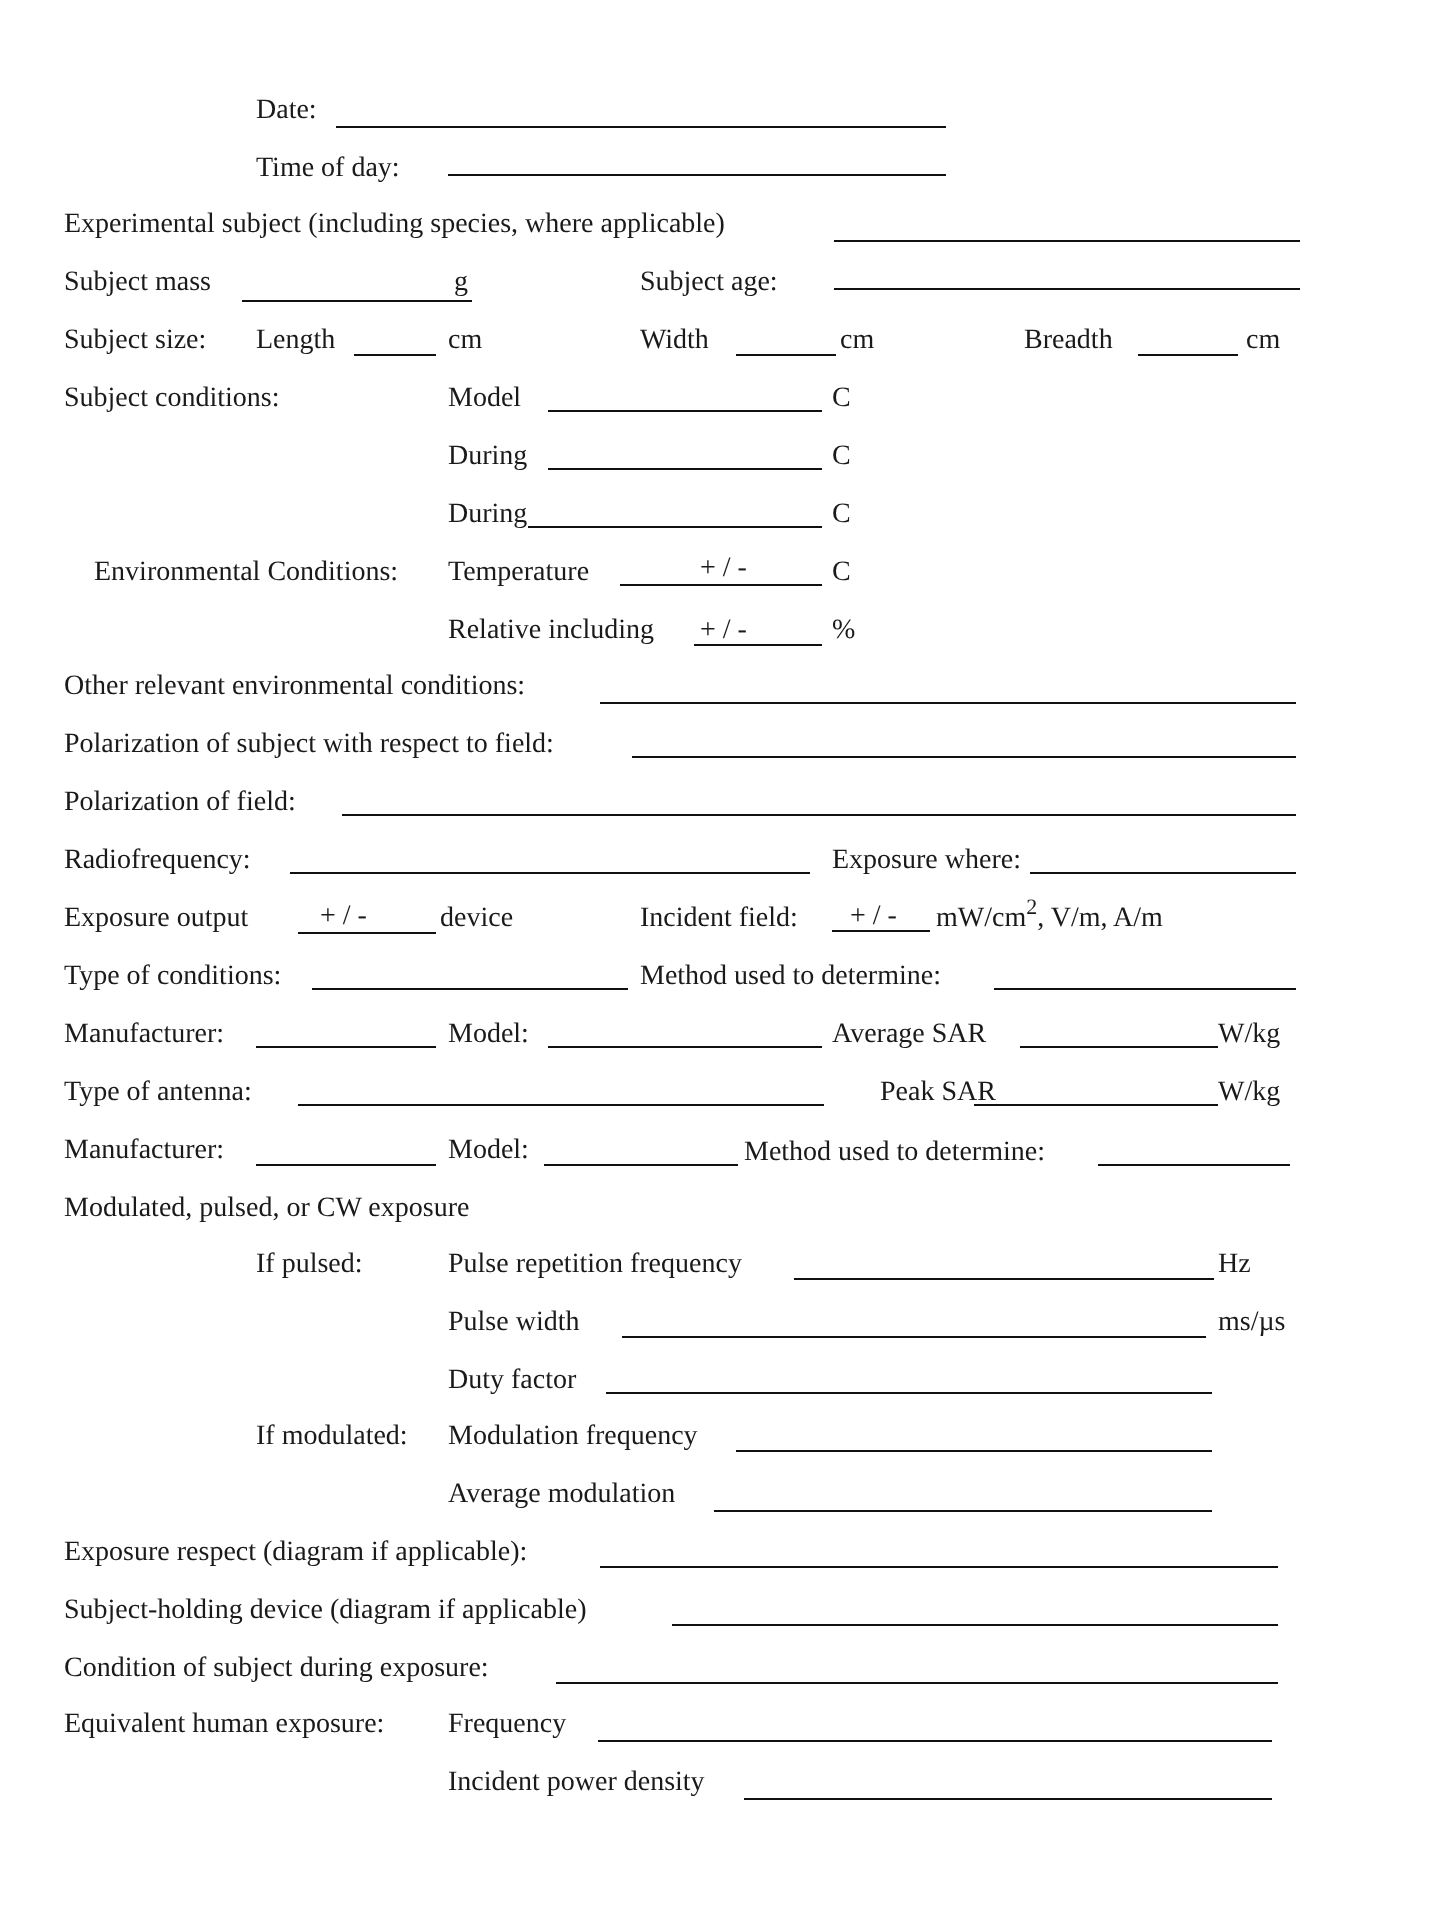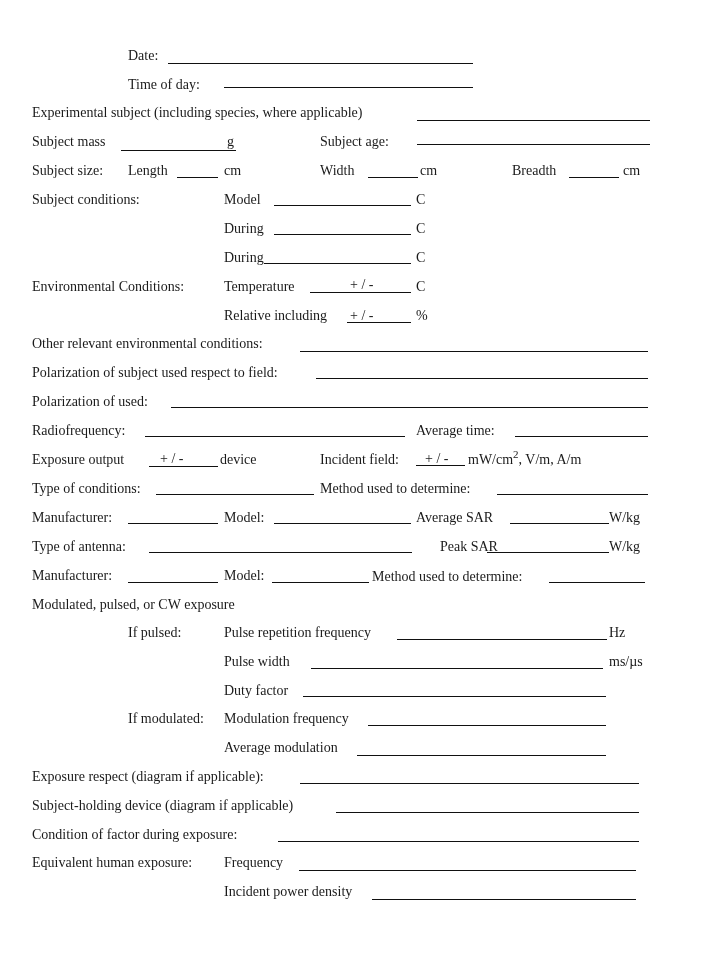--- a/index.html
+++ b/index.html
@@ -46,43 +46,43 @@
 <span class="t" style="left:416px;top:192px">C</span>
 
 <span class="t" style="left:224px;top:221px">During</span>
 <div class="ln blank" style="left:274px;top:234px;width:137px"></div>
 <span class="t" style="left:416px;top:221px">C</span>
 
 <span class="t" style="left:224px;top:250px">During</span>
 <div class="ln blank" style="left:264px;top:263px;width:147px"></div>
 <span class="t" style="left:416px;top:250px">C</span>
 
-<span class="t" style="left:32px;top:279px">Environmental Conditions:</span>
+<span class="t" style="left:47px;top:279px">Environmental Conditions:</span>
 <span class="t" style="left:224px;top:279px">Temperature</span>
 <div class="ln blank" style="left:310px;top:292px;width:101px"></div>
 <span class="pm" style="left:350px;top:277px">+ / -</span>
 <span class="t" style="left:416px;top:279px">C</span>
 
 <span class="t" style="left:224px;top:308px">Relative  including</span>
 <div class="ln blank" style="left:347px;top:322px;width:64px"></div>
 <span class="pm" style="left:350px;top:308px">+ / -</span>
 <span class="t" style="left:416px;top:308px">%</span>
 
 <span class="t" style="left:32px;top:336px">Other relevant environmental conditions:</span>
 <div class="ln blank" style="left:300px;top:351px;width:348px"></div>
 
-<span class="t" style="left:32px;top:365px">Polarization of subject used respect to field:</span>
+<span class="t" style="left:32px;top:365px">Polarization of subject with respect to field:</span>
 <div class="ln blank" style="left:316px;top:378px;width:332px"></div>
 
-<span class="t" style="left:32px;top:394px">Polarization of used:</span>
+<span class="t" style="left:32px;top:394px">Polarization of field:</span>
 <div class="ln blank" style="left:171px;top:407px;width:477px"></div>
 
 <span class="t" style="left:32px;top:423px">Radiofrequency:</span>
 <div class="ln blank" style="left:145px;top:436px;width:260px"></div>
-<span class="t" style="left:416px;top:423px">Average time:</span>
+<span class="t" style="left:416px;top:423px">Exposure where:</span>
 <div class="ln blank" style="left:515px;top:436px;width:133px"></div>
 
 <span class="t" style="left:32px;top:452px">Exposure output</span>
 <div class="ln blank" style="left:149px;top:466px;width:69px"></div>
 <span class="pm" style="left:160px;top:451px">+ / -</span>
 <span class="t" style="left:220px;top:452px">device</span>
 
 <span class="t" style="left:320px;top:452px">Incident field:</span>
 <div class="ln blank" style="left:416px;top:465px;width:49px"></div>
 <span class="pm" style="left:425px;top:451px">+ / -</span>
@@ -134,21 +134,21 @@
 
 <span class="t" style="left:224px;top:740px">Average modulation</span>
 <div class="ln blank" style="left:357px;top:755px;width:249px"></div>
 
 <span class="t" style="left:32px;top:769px">Exposure respect (diagram if applicable):</span>
 <div class="ln blank" style="left:300px;top:783px;width:339px"></div>
 
 <span class="t" style="left:32px;top:798px">Subject-holding device (diagram if applicable)</span>
 <div class="ln blank" style="left:336px;top:812px;width:303px"></div>
 
-<span class="t" style="left:32px;top:827px">Condition of factor during exposure:</span>
+<span class="t" style="left:32px;top:827px">Condition of subject during exposure:</span>
 <div class="ln blank" style="left:278px;top:841px;width:361px"></div>
 
 <span class="t" style="left:32px;top:855px">Equivalent human exposure:</span>
 <span class="t" style="left:224px;top:855px">Frequency</span>
 <div class="ln blank" style="left:299px;top:870px;width:337px"></div>
 
 <span class="t" style="left:224px;top:884px">Incident power density</span>
 <div class="ln blank" style="left:372px;top:899px;width:264px"></div>
 
 </body></html>

